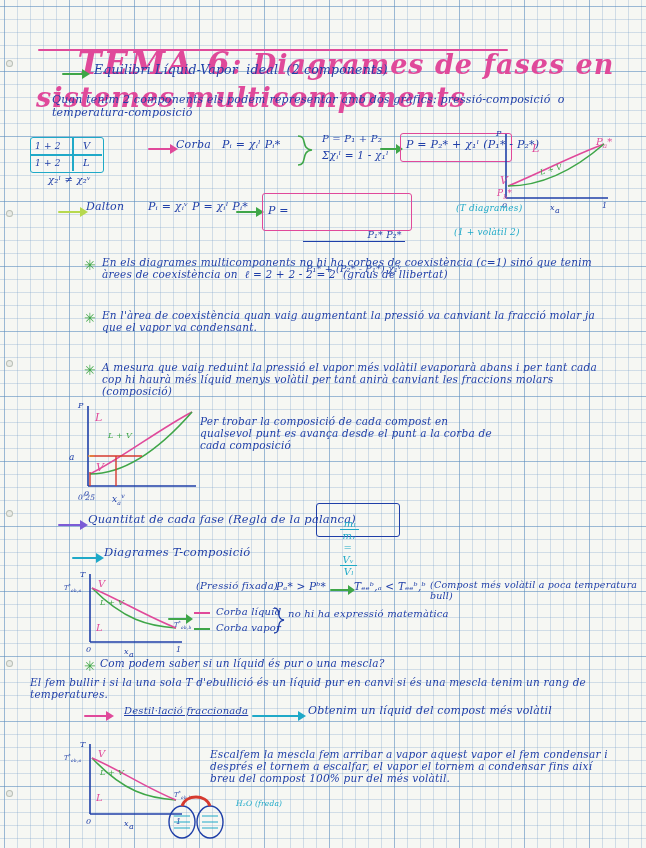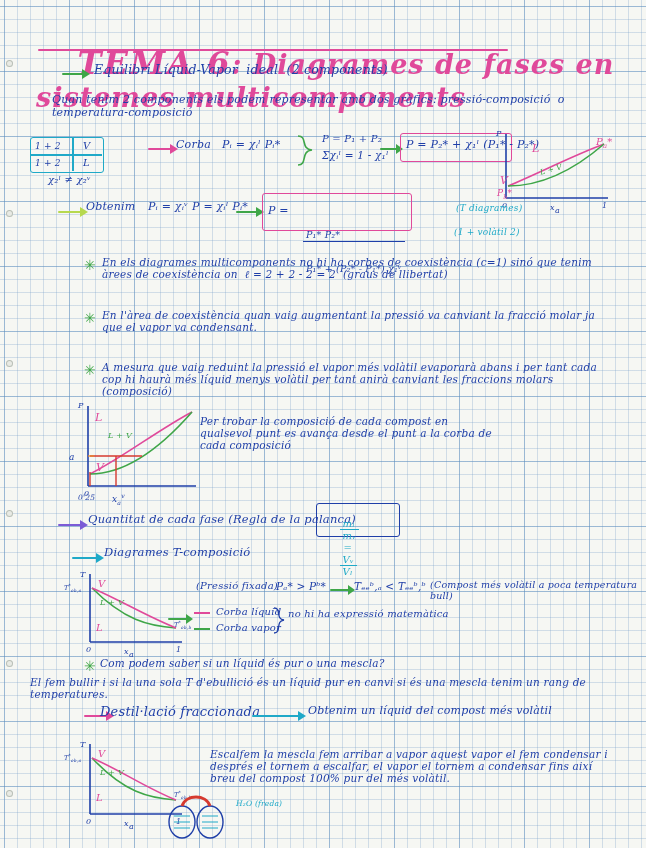--- a/index.html
+++ b/index.html
@@ -84,21 +84,21 @@
 
   svg{position:absolute;overflow:visible;}
   .axis{stroke:#1f3fa8;stroke-width:1.6;fill:none;}
   .cLiq{stroke:#e0499a;stroke-width:1.6;fill:none;}
   .cVap{stroke:#3fa648;stroke-width:1.6;fill:none;}
   .cRed{stroke:#d63a2f;stroke-width:1.4;fill:none;}
   .cBlue{stroke:#1f3fa8;stroke-width:1.3;fill:none;}
   .cOrange{stroke:#e8892b;stroke-width:1.3;fill:none;}
   .tickTxt{font-family:"DejaVu Serif",serif;font-style:italic;font-size:8px;fill:#1f3fa8;}
 
-  .frac{display:inline-block;text-align:left;vertical-align:middle;}
+  .frac{display:inline-block;text-align:right;vertical-align:middle;}
   .frac .num{display:block;border-bottom:1.4px solid currentColor;padding:0 3px;}
   .frac .den{display:block;padding:0 3px;}
   sup{font-size:.68em;}
   sub{font-size:.68em;}
 </style>
 </head>
 <body>
 
 <div class="paper"></div>
 <div class="sheet">
@@ -149,21 +149,21 @@
     <div class="line" style="width:18px;background:#3fa648;"></div>
     <div class="head" style="left:16px;border-left:7px solid #3fa648;"></div>
   </div>
   <div class="box boxpink" style="left:400px;top:133px;width:110px;height:27px;"></div>
   <div class="hw" style="left:406px;top:139px;font-size:11px;">P = P₂* + χ₁ˡ (P₁* - P₂*)</div>
 
   <div class="arrow" style="left:58px;top:211px;">
     <div class="line" style="width:24px;background:#b7d94e;"></div>
     <div class="head" style="left:22px;border-left:8px solid #b7d94e;"></div>
   </div>
-  <div class="hw" style="left:86px;top:201px;font-size:11px;">Obtenim</div>
+  <div class="hw" style="left:86px;top:201px;font-size:11px;">Dalton</div>
   <div class="hw" style="left:148px;top:201px;font-size:11px;">Pᵢ = χᵢᵛ P = χᵢˡ Pᵢ*</div>
 
   <div class="arrow" style="left:236px;top:211px;">
     <div class="line" style="width:22px;background:#3fa648;"></div>
     <div class="head" style="left:20px;border-left:8px solid #3fa648;"></div>
   </div>
 
   <div class="box boxpink" style="left:262px;top:193px;width:148px;height:36px;"></div>
   <div class="hw" style="left:268px;top:205px;font-size:11px;">P =</div>
   <div class="hw" style="left:290px;top:197px;font-size:9.5px;">
@@ -282,21 +282,21 @@
   <div class="hw" style="left:288px;top:608px;font-size:10px;">no hi ha expressió matemàtica</div>
 
   <div class="star" style="left:84px;top:659px;">✳</div>
   <div class="hw" style="left:30px;top:676px;font-size:10.5px;width:595px;">El fem bullir i si la una sola T d'ebullició és un líquid pur en canvi si és una mescla tenim un rang de temperatures.</div>
   <div class="hw" style="left:100px;top:657px;font-size:10.5px;">Com podem saber si un líquid és pur o una mescla?</div>
 
   <div class="arrow" style="left:84px;top:715px;">
     <div class="line" style="width:24px;background:#e0499a;"></div>
     <div class="head" style="left:22px;border-left:8px solid #e0499a;"></div>
   </div>
-  <div class="hw" style="left:100px;top:705px;font-size:13px;">Destil·lació fraccionada</div>
+  <div class="hw" style="left:124px;top:705px;font-size:10px;text-decoration:underline;">Destil·lació fraccionada</div>
   <div class="arrow" style="left:252px;top:715px;">
     <div class="line" style="width:48px;background:#1fa9c8;"></div>
     <div class="head" style="left:46px;border-left:8px solid #1fa9c8;"></div>
   </div>
   <div class="hw" style="left:308px;top:705px;font-size:11px;">Obtenim un líquid del compost més volàtil</div>
 
   <svg style="left:72px;top:740px;width:120px;height:95px;">
     <line class="axis" x1="18" y1="4" x2="18" y2="74"></line>
     <line class="axis" x1="18" y1="74" x2="110" y2="74"></line>
     <path class="cVap" d="M20,18 C52,52 76,58 104,60"></path>

